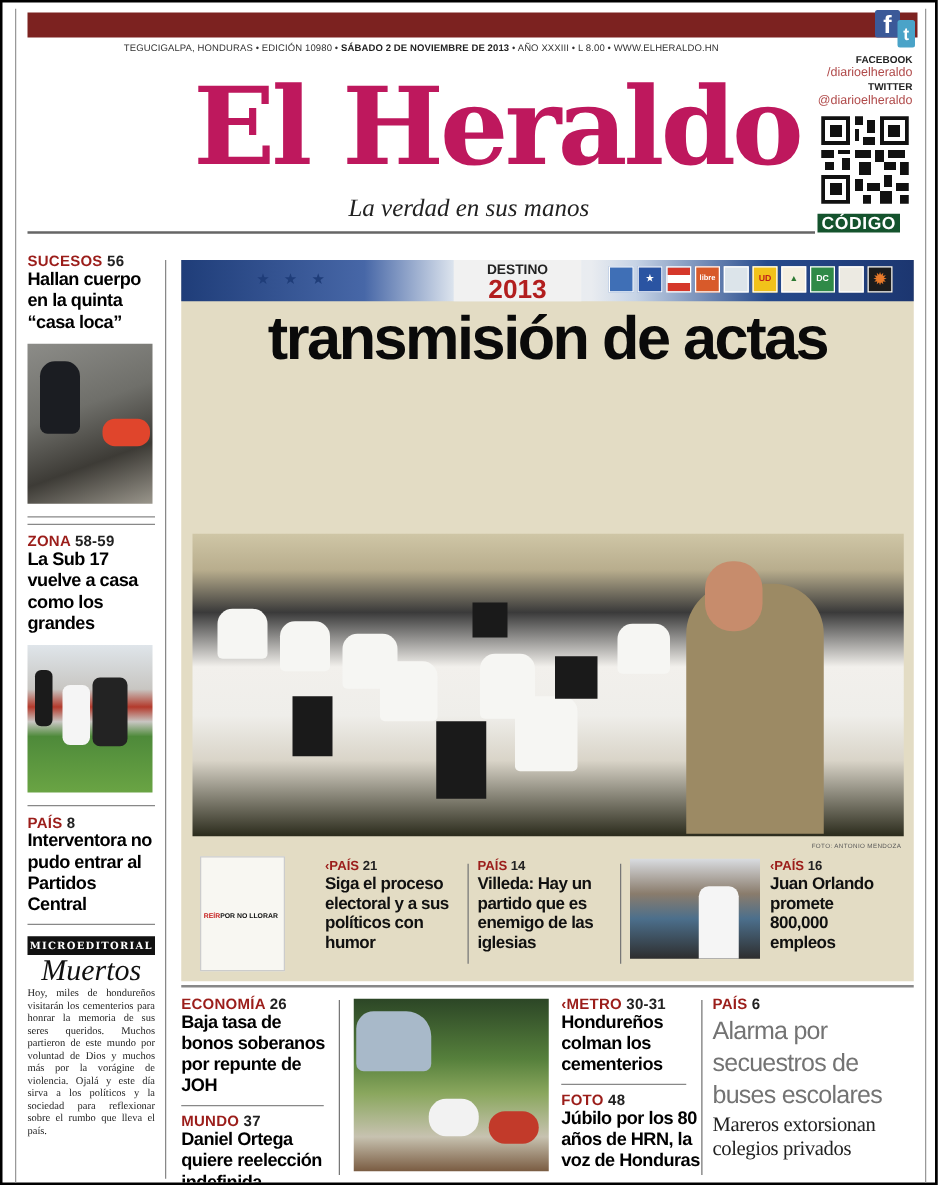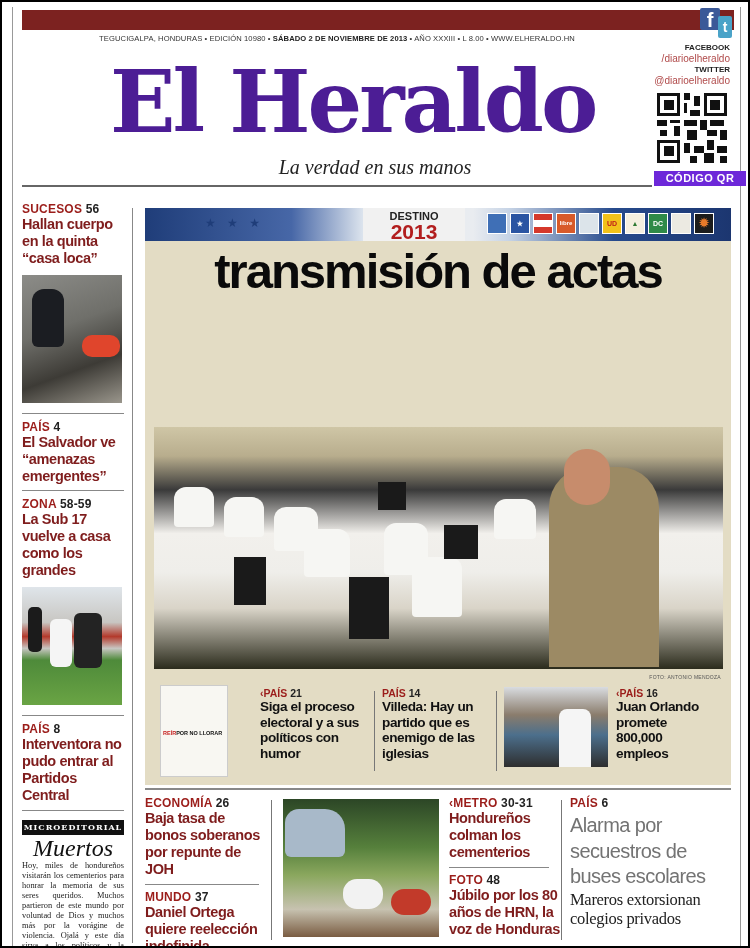--- a/index.html
+++ b/index.html
@@ -14,31 +14,31 @@
   .dateline b { font-weight: bold; color: #222; }
 
   .social { position: absolute; left: 650px; top: 4px; width: 82px; text-align: right; font-size: 8px; line-height: 11px; }
   .social .fb-icon { position: absolute; right: 14px; top: 2px; width: 20px; height: 22px; background: #3b5998; color: #fff; font-weight: bold; font-size: 20px; line-height: 24px; text-align: center; border-radius: 2px; }
   .social .tw-icon { position: absolute; right: 2px; top: 10px; width: 14px; height: 22px; background: #4aa3c8; color: #fff; font-weight: bold; font-size: 14px; line-height: 22px; text-align: center; border-radius: 2px; }
   .social .lbl { font-weight: bold; color: #222; font-size: 8px; }
   .social .handle { color: #b04a4a; font-size: 10px; }
   .social-text { position: absolute; right: 4px; top: 36px; text-align: right; }
 
   .qr { position: absolute; left: 655px; top: 91px; width: 70px; height: 70px; background: #fff; }
-  .qr-code-label { position: absolute; left: 652px; top: 169px; width: 92px; height: 15px; background: #6d28d9; color: #fff; font-weight: bold; font-size: 11px; text-align: center; line-height: 15px; letter-spacing: 0.5px; }
-
-  .masthead { position: absolute; left: 108px; top: 50px; width: 530px; text-align: left; font-family: "DejaVu Serif", "Liberation Serif", serif; font-weight: bold; font-size: 86px; line-height: 100px; color: #4c1d95; letter-spacing: -3px; }
+  .qr-code-label { position: absolute; left: 652px; top: 169px; width: 66px; height: 15px; background: #14532d; color: #fff; font-weight: bold; font-size: 14px; text-align: center; line-height: 15px; letter-spacing: 0.5px; }
+
+  .masthead { position: absolute; left: 108px; top: 50px; width: 530px; text-align: right; font-family: "DejaVu Serif", "Liberation Serif", serif; font-weight: bold; font-size: 86px; line-height: 100px; color: #be185d; letter-spacing: -3px; }
   .tagline { position: absolute; left: 108px; top: 154px; width: 530px; text-align: center; font-family: "Liberation Serif", serif; font-style: italic; font-size: 20px; color: #222; }
   .head-rule { position: absolute; left: 20px; top: 183px; width: 630px; height: 2px; background: #666; }
 
   
   .leftcol { position: absolute; left: 20px; top: 200px; width: 102px; }
   .sec { font-weight: bold; font-size: 12px; color: #9b1d1a; letter-spacing: 0.2px; }
   .sec .num { color: #222; }
-  .hl { font-weight: bold; font-size: 14.5px; line-height: 17px; color: #7f1d1d; letter-spacing: -0.4px; }
+  .hl { font-weight: bold; font-size: 14.5px; line-height: 17px; color: #000000; letter-spacing: -0.4px; }
   .vsep { position: absolute; left: 130px; top: 206px; width: 1px; height: 735px; background: #888; }
   .hrule { height: 1px; background: #888; }
 
   .photo { position: relative; overflow: hidden; }
   .ph-crime { width: 100px; height: 128px; background: linear-gradient(160deg,#8c8c88 0%,#6f6f6a 40%,#3d3b36 70%,#9a968c 100%); }
   .ph-crime .fig { position: absolute; left: 10px; top: 14px; width: 32px; height: 58px; background: #1b1d22; border-radius: 12px 12px 6px 6px; }
   .ph-crime .red { position: absolute; left: 60px; top: 60px; width: 38px; height: 22px; background: #e0452c; border-radius: 10px; }
   .ph-soccer { width: 100px; height: 118px; background: linear-gradient(180deg,#dfe5ea 0%,#c8c6c2 30%,#b33a2c 42%,#c8c6c2 52%,#4e8a3a 62%,#6aa444 100%); }
   .ph-soccer .p1 { position: absolute; left: 6px; top: 20px; width: 14px; height: 45px; background: #1b1b1b; border-radius: 5px; }
   .ph-soccer .p2 { position: absolute; left: 28px; top: 32px; width: 22px; height: 48px; background: #f5f5f5; border-radius: 6px; }
@@ -159,24 +159,20 @@
     <div>
       <div class="sec"><span>SUCESOS</span> <span class="num">56</span></div>
       <div class="hl">Hallan cuerpo en la quinta “casa loca”</div>
     </div>
     <div class="photo ph-crime" style="margin-top:8px;">
       <div class="fig"></div>
         <div class="red"></div>
     </div>
     <div class="hrule" style="margin-top:10px;"></div>
 
-    <div style="margin-top:6px;">
-      <div class="sec"><span>PAÍS</span> <span class="num">4</span></div>
-      <div class="hl">El Salvador ve “amenazas emergentes”</div>
-    </div>
     <div class="hrule" style="margin-top:5px;"></div>
 
     <div style="margin-top:6px;">
       <div class="sec"><span>ZONA</span> <span class="num">58-59</span></div>
       <div class="hl">La Sub 17 vuelve a casa como los grandes</div>
     </div>
     <div class="photo ph-soccer" style="margin-top:8px;">
       <div class="p1"></div>
         <div class="p2"></div>
         <div class="p3"></div>

